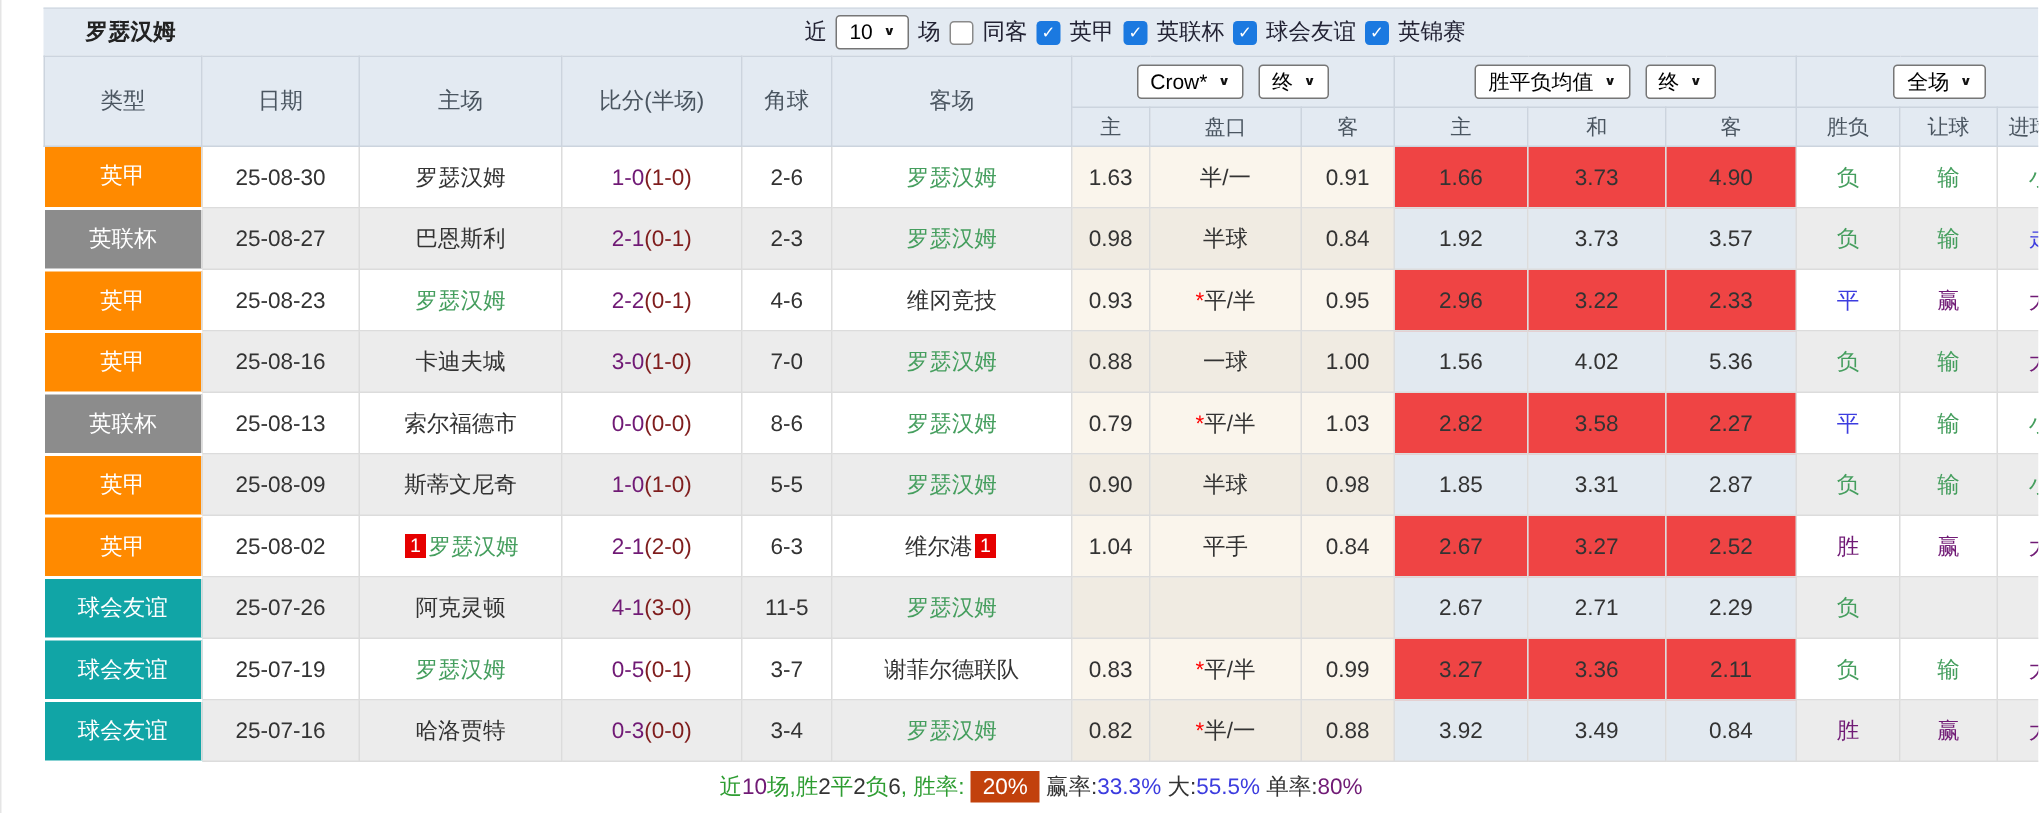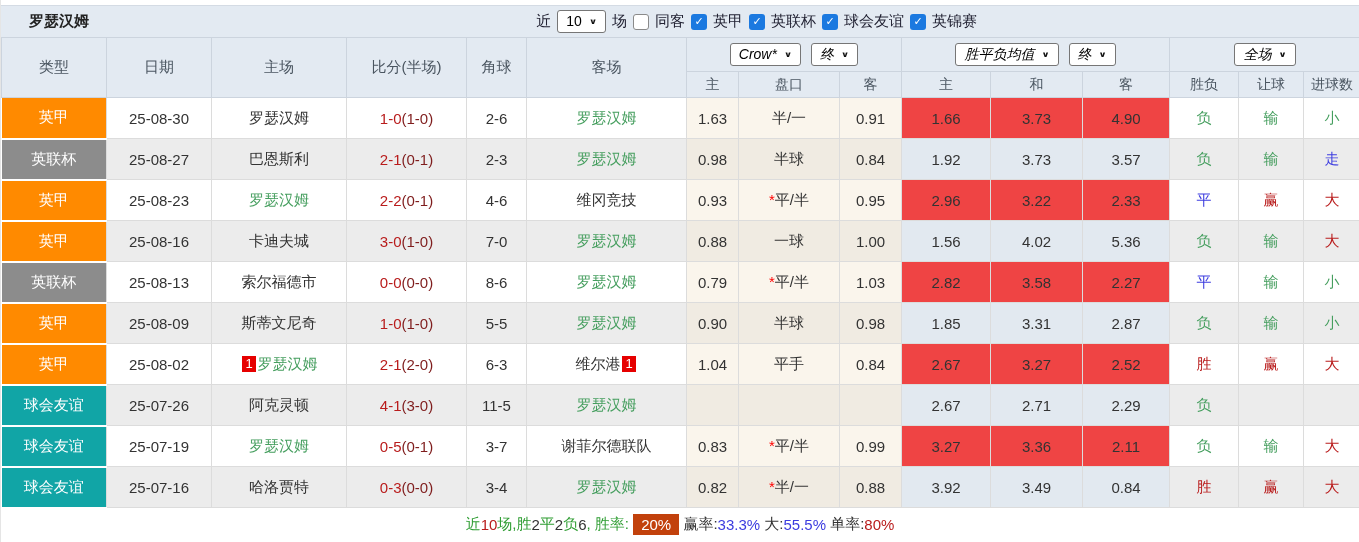--- a/index.html
+++ b/index.html
@@ -1,18 +1,18 @@
 <!DOCTYPE html>
 <html><head>
 <meta charset="utf-8">
 <style>
   * { margin:0; padding:0; box-sizing:border-box; }
   html,body { background:#fff; }
   body { font-family:"Liberation Sans","DejaVu Sans",sans-serif; color:#333; }
-  .page { width:1359px; height:542px; background:#fff; overflow:hidden; border-left:1px solid #e5e5e5; }
+  .page { width:1359px; height:542px; background:#fff; overflow:hidden; border-left:1px solid #e5e5e5;padding-left:28px; }
 
   
   .top-strip { height:5px; background:#fff; }
   .topbar { height:32px; background:#e3eaf2; border-top:1px solid #d4dbe4; display:flex; align-items:center; }
   .team-title { font-weight:bold; font-size:15px; color:#222; padding-left:28px; }
   .controls { margin-left:auto; padding-right:382px; display:flex; align-items:center; gap:6px; font-size:15px; color:#223; }
   .controls .lbl { white-space:nowrap; }
 
   
   .select { display:inline-flex; align-items:center; gap:7px; background:#fff; border:1px solid #767676; border-radius:3px; padding:2px 8px; font-size:14px; color:#000; cursor:default; line-height:17px; white-space:nowrap; }
@@ -22,37 +22,37 @@
   .cb { width:16px; height:16px; border-radius:3px; display:inline-flex; align-items:center; justify-content:center; flex:0 0 auto; }
   .cb.unchecked { background:#fff; border:1px solid #8a8a8a; }
   .cb.checked { background:#1b79e0; color:#fff; font-size:11px; font-weight:bold; }
   .cb.checked::before { content:"✓"; }
 
   
   table { border-collapse:collapse; table-layout:fixed; width:1359px; }
   thead th { background:#e3eaf2; border:1px solid #ccd4de; font-weight:normal; color:#4a5560; font-size:15px; }
   thead .grp { height:34px; }
   thead .sub th { height:26px; font-size:14px; }
-  .grp-cell { text-align:center;font-style:italic; }
+  .grp-cell { text-align:center; }
   .grp-inner { display:flex; align-items:center; justify-content:center; gap:10px; }
 
   tbody td { height:41px; text-align:center; font-size:15px; border:1px solid #dcdcdc; background:#fff; color:#333; }
   tbody tr:nth-child(even) td { background:#ececec; }
   tbody td.a { background:#faf5ec; }
   tbody tr:nth-child(even) td.a { background:#f0ebe2; }
   tbody td.e { background:#ef4444; }
   tbody tr:nth-child(even) td.e { background:#e2e9f0; }
 
   td.c-type { color:#fff; font-size:15px; border:none; border-bottom:2px solid #fff; border-right:1px solid #dcdcdc; }
   td[data-type-color="orange"] { background:#ff8a00 !important; }
   td[data-type-color="gray"]   { background:#8c8c8c !important; }
   td[data-type-color="teal"]   { background:#11a5a6 !important; }
 
   [data-color="green"]  { color:#459e5e; }
-  [data-color="red"]    { color:#b91c1c; }
+  [data-color="red"]    { color:#701a75; }
   [data-color="blue"]   { color:#3c3cdf; }
   [data-color="black"]  { color:#333; }
   [data-color="fgreen"] { color:#2e9d32; }
   [data-color="badge-green"] { background:#c2410c; color:#fff; padding:2px 8px; }
 
   .badge { display:none; }
   .badge:not(:empty) { display:inline-block; background:#e60000; color:#fff; font-size:13px; line-height:16px; padding:0 3px; margin:0 2px; vertical-align:1px; }
   .star { color:#f00; }
   .score-ht { color:#7f1d1d; }
 

